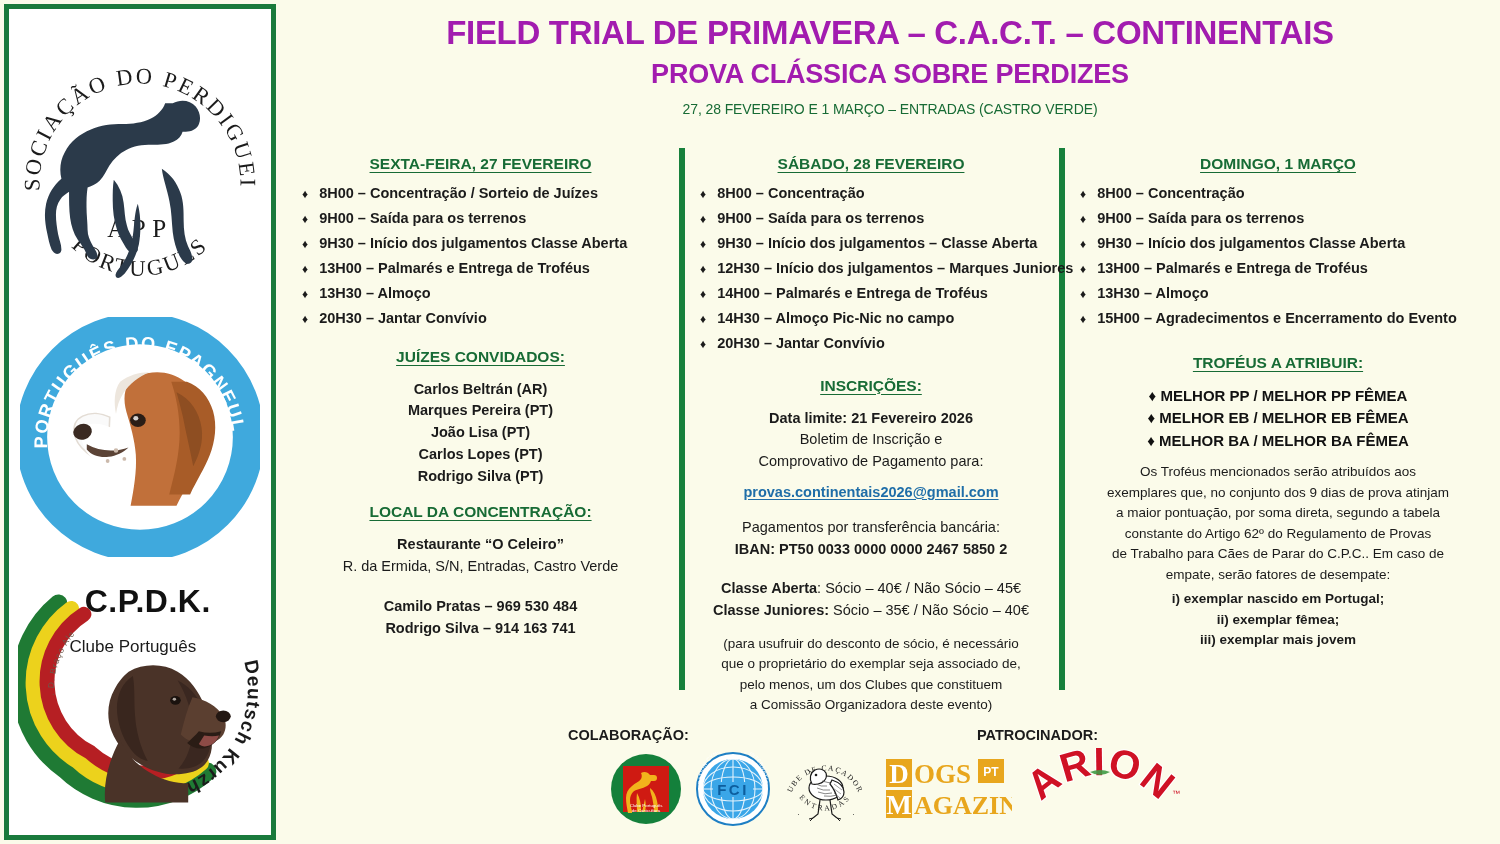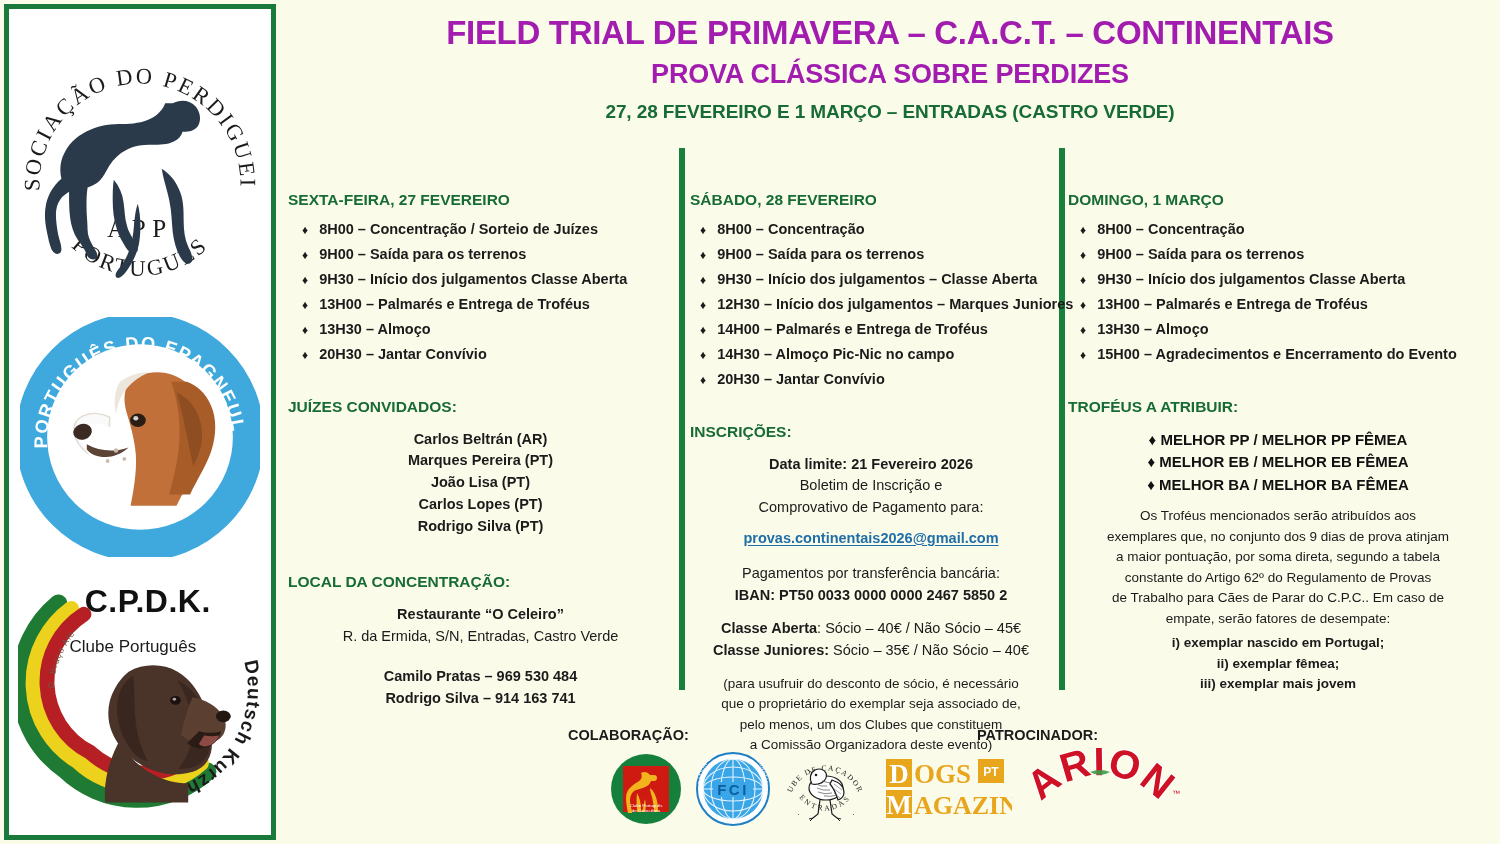--- a/index.html
+++ b/index.html
@@ -30,39 +30,39 @@
   .header { position: absolute; left: 290px; top: 14px; width: 1200px; text-align: center; }
   .title1 {
     color: #a21caf; font-weight: bold; font-size: 33px;
     letter-spacing: -0.3px; line-height: 1.15; white-space: nowrap;
   }
   .title2 {
     color: #a21caf; font-weight: bold; font-size: 27px;
     margin-top: 7px; letter-spacing: -0.2px;
   }
   .title3 {
-    color: #176b35; font-weight: bold; font-size: 19px;
+    color: #176b35; font-weight: normal; font-size: 14px;
     margin-top: 11px; letter-spacing: -0.1px;
   }
 
   
   .vdiv { position: absolute; width: 6px; background: #17803c; top: 148px; height: 542px; }
   .vdiv.d1 { left: 679px; }
   .vdiv.d2 { left: 1059px; }
 
   
   .col { position: absolute; top: 155px; }
   .col1 { left: 288px; width: 385px; }
   .col2 { left: 690px; width: 362px; }
   .col3 { left: 1068px; width: 420px; }
 
   .sec-head {
-    color: #176b35; font-weight: bold;
-    font-size: 15.5px; 
-    text-underline-offset: 3px; margin-bottom: 13px; margin-top: 36px;
+    text-align: center; color: #176b35; font-weight: bold;
+    font-size: 15.5px; text-decoration: underline;
+    text-underline-offset: 3px; margin-bottom: 13px;
   }
 
   ul.sched { list-style: none; }
   ul.sched li {
     font-size: 14.5px; font-weight: bold; color: #1b1b1b;
     line-height: 1.0; margin-bottom: 10.5px;
     display: flex; align-items: baseline;
   }
   ul.sched li .bullet { color: #1b1b1b; font-size: 12px; margin-right: 11px; flex: 0 0 auto; }
   ul.sched li .txt { white-space: nowrap; }
@@ -328,21 +328,21 @@
       <div class="ctr b l14">Data limite: 21 Fevereiro 2026</div>
       <div class="ctr n l14">Boletim de Inscrição e</div>
       <div class="ctr n l14">Comprovativo de Pagamento para:</div>
       <div class="ctr" style="margin-top:10px">
         <a class="email" href="#">provas.continentais2026@gmail.com</a>
       </div>
       <div class="ctr n l14" style="margin-top:16px">Pagamentos por transferência bancária:</div>
       <div class="ctr b l14">IBAN: PT50 0033 0000 0000 2467 5850 2</div>
     </div>
 
-    <div class="block" style="margin-top:12px">
+    <div class="block" style="margin-top:18px">
       <div class="ctr l14">
         <span class="b">Classe Aberta</span><span class="n">: Sócio – 40€ / Não Sócio – 45€</span>
       </div>
       <div class="ctr l14">
         <span class="b">Classe Juniores:</span><span class="n"> Sócio – 35€ / Não Sócio – 40€</span>
       </div>
       <div style="margin-top:12px">
         <div class="ctr n l135">(para usufruir do desconto de sócio, é necessário</div>
         <div class="ctr n l135">que o proprietário do exemplar seja associado de,</div>
         <div class="ctr n l135">pelo menos, um dos Clubes que constituem</div>

